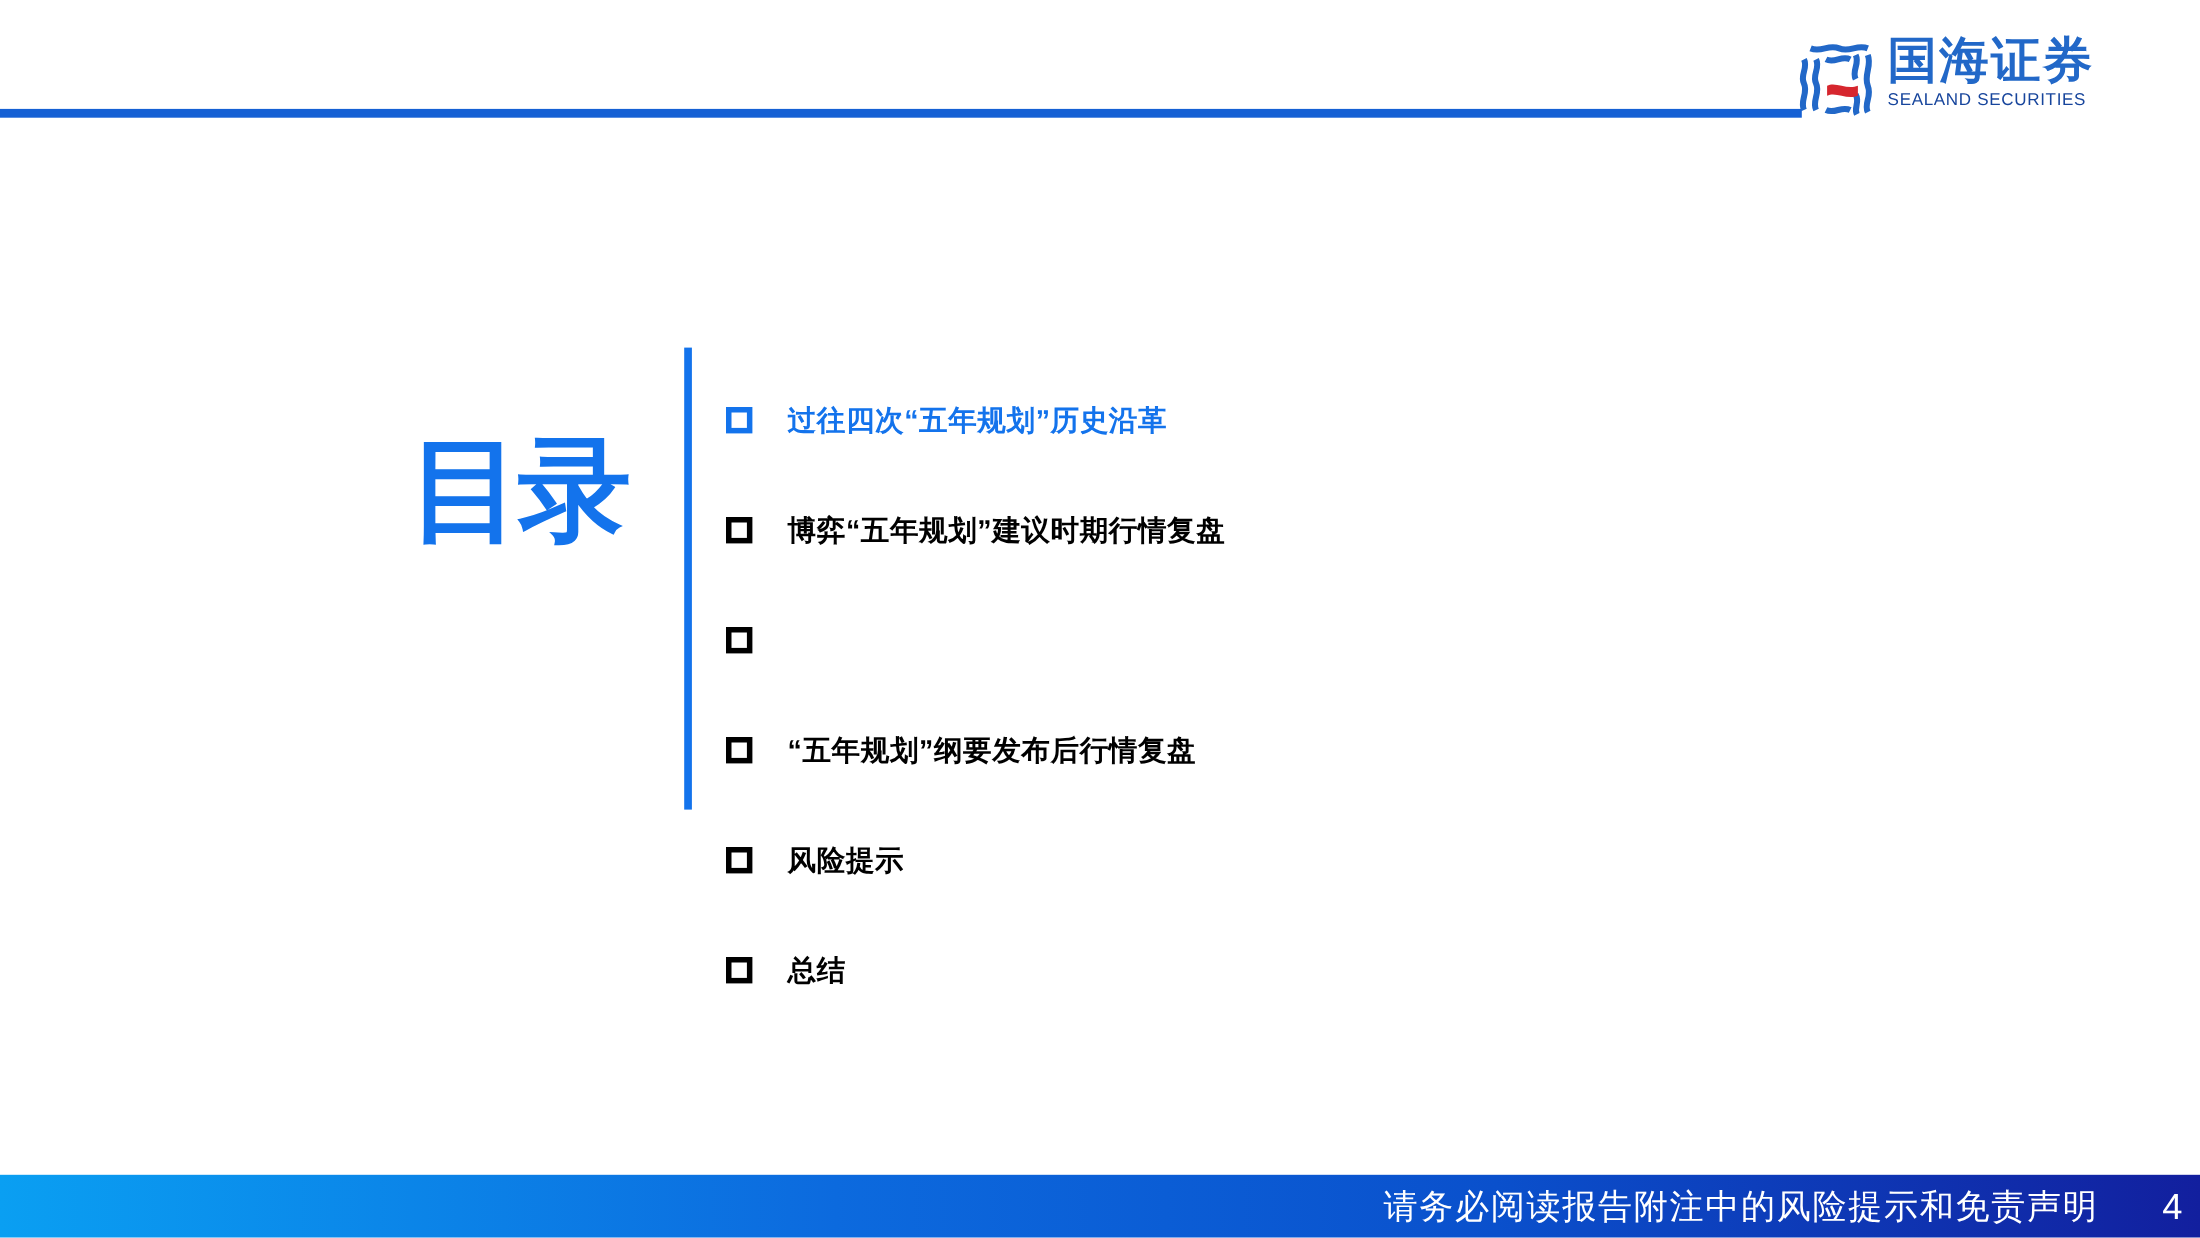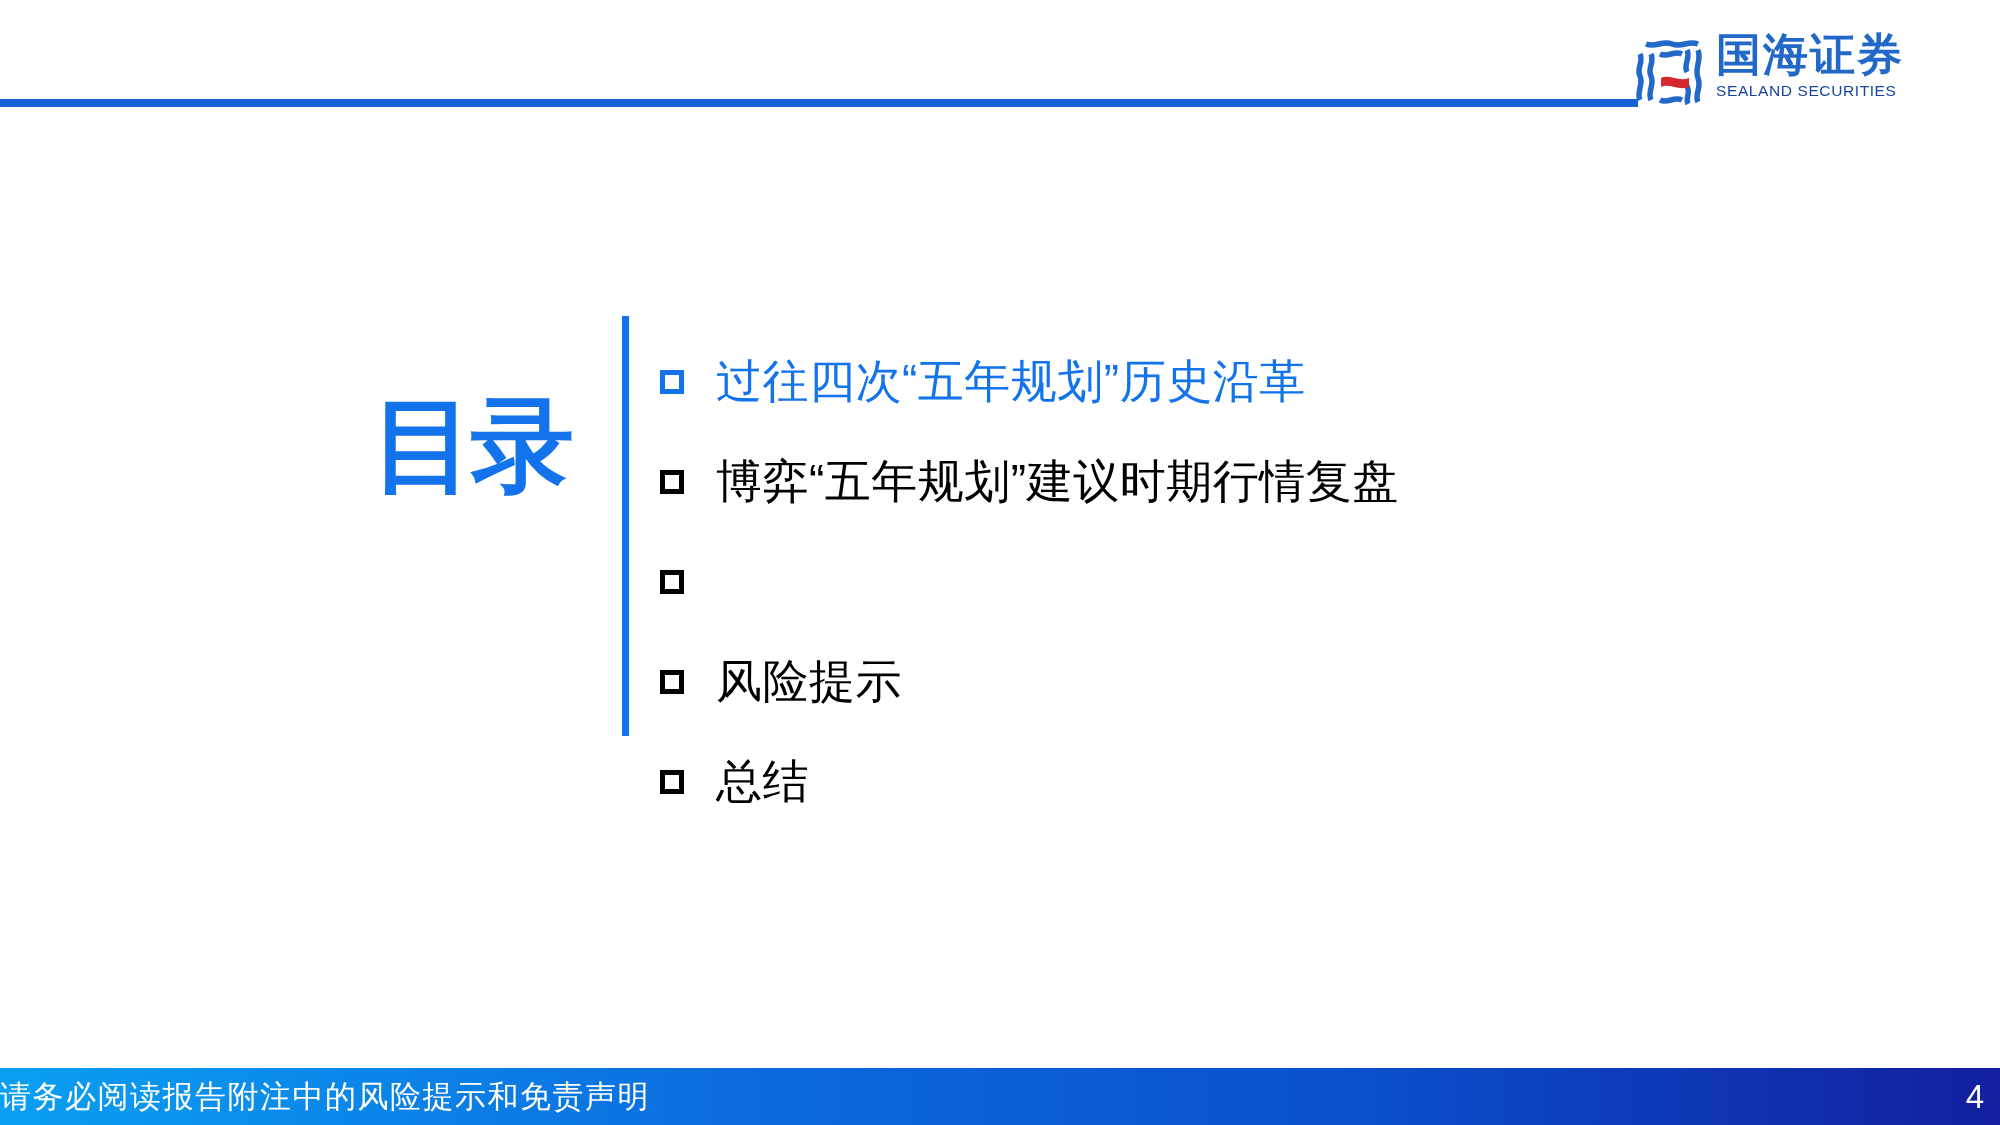--- a/index.html
+++ b/index.html
@@ -91,40 +91,40 @@
   }
   .bullet {
     width: 14px;
     height: 14px;
     border: 5px solid #000000;
     margin-right: 32px;
     flex: none;
     background: transparent;
   }
   .toc-label {
-    font-size: 46px;
-    font-weight: 400;
+    font-size: 26px;
+    font-weight: 700;
     color: #000000;
     white-space: nowrap;
     letter-spacing: 0.5px;
   }
   .toc-item.active .bullet { border-color: #1373ec; }
   .toc-item.active .toc-label { color: #1373ec; }
 
   
   .footer {
     position: absolute;
     left: 0;
     bottom: 0;
     width: 2000px;
     height: 57px;
     background: linear-gradient(90deg, #0a9ff2 0%, #0c6ade 38%, #0a50cc 68%, #121f9e 100%);
     display: flex;
     align-items: center;
-    justify-content: space-between;
+    justify-content: flex-end;
   }
   .footer-disclaimer {
     color: #ffffff;
     font-size: 31px;
     letter-spacing: 1.5px;
     white-space: nowrap;
   }
   .footer-page {
     color: #ffffff;
     font-size: 33px;
@@ -172,20 +172,24 @@
   </div>
   <div class="toc-item">
     <span class="bullet"></span>
     <span class="toc-label">博弈“五年规划”建议时期行情复盘</span>
   </div>
   <div class="toc-item">
     <span class="bullet"></span>
   </div>
   <div class="toc-item">
     <span class="bullet"></span>
+    <span class="toc-label">“五年规划”纲要发布后行情复盘</span>
+  </div>
+  <div class="toc-item">
+    <span class="bullet"></span>
     <span class="toc-label">风险提示</span>
   </div>
   <div class="toc-item">
     <span class="bullet"></span>
     <span class="toc-label">总结</span>
   </div>
 </div>
 
 <div class="footer">
   <span class="footer-disclaimer">请务必阅读报告附注中的风险提示和免责声明</span>

